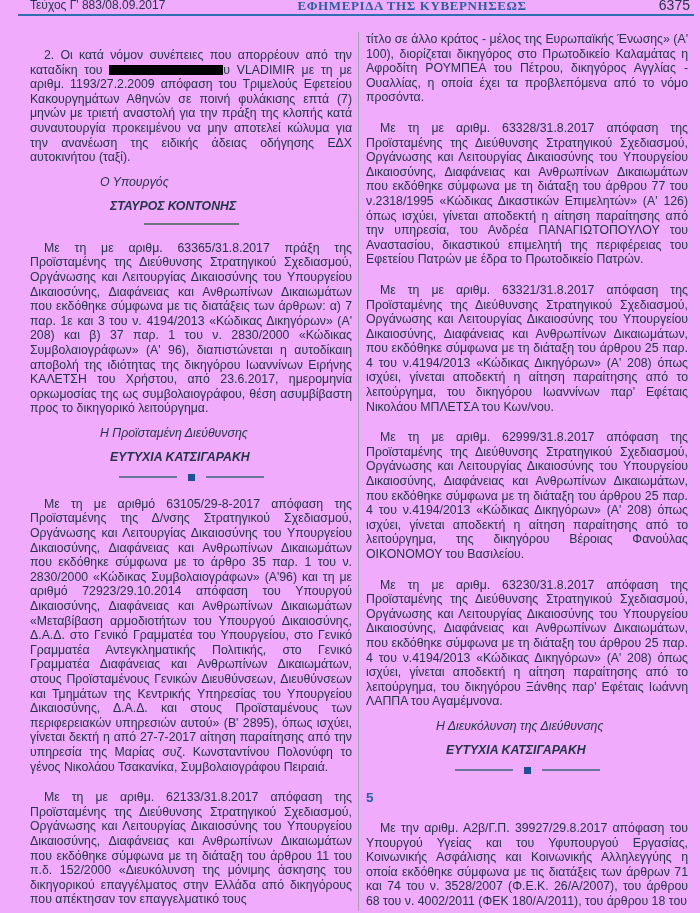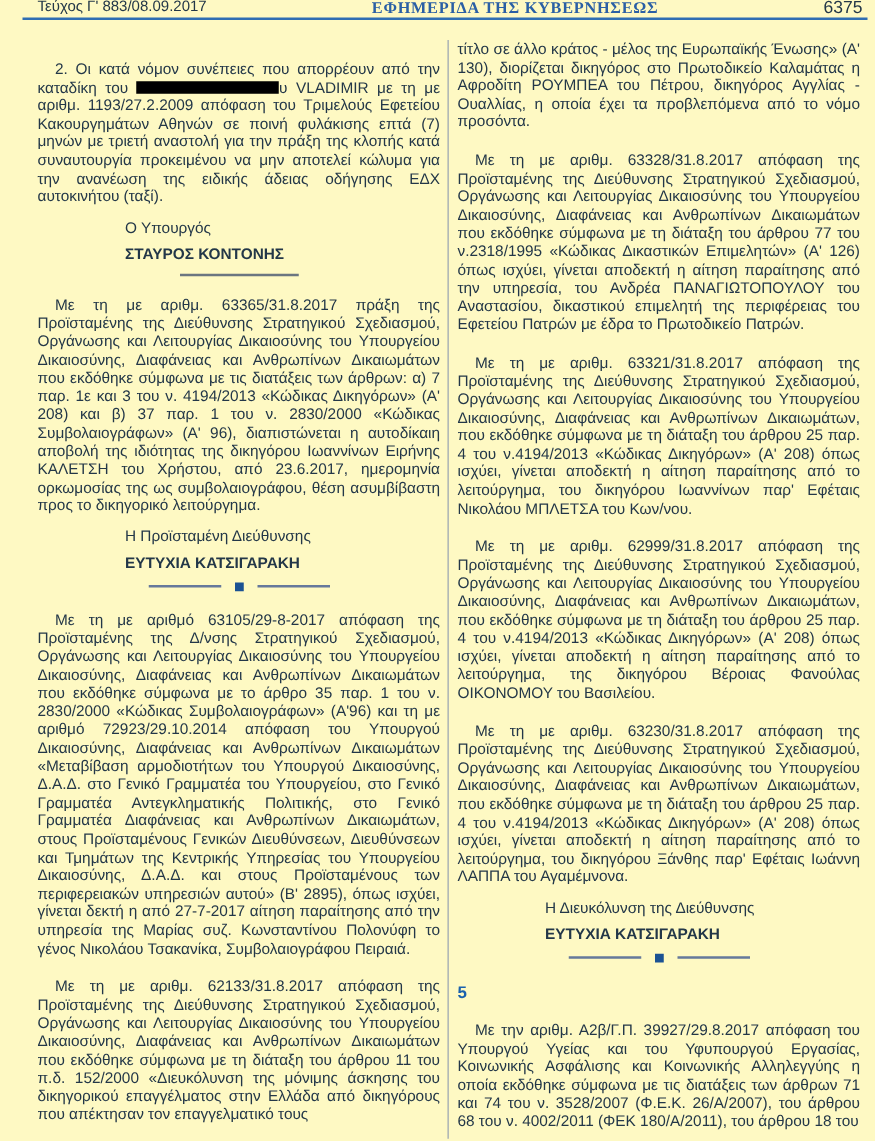--- a/index.html
+++ b/index.html
@@ -1,17 +1,17 @@
 <!DOCTYPE html>
 <html><head>
 <meta charset="utf-8">
 <style>
   html,body{margin:0;padding:0;background:#ffffff;}
   .page{
-    position:relative;width:700px;height:913px;overflow:hidden;background:#fef9c3;
+    position:relative;width:700px;height:913px;overflow:hidden;background:#f0abfc;
     font-family:"Liberation Sans",sans-serif;color:#233748;
   }
   .page-header{
     display:flex;justify-content:space-between;align-items:flex-end;
     padding:0 10px 0 30px;height:13px;overflow:hidden;
   }
   .issue{font-size:12px;color:#233748;white-space:nowrap;line-height:15px;}
   .masthead{
     font-family:"Liberation Serif",serif;font-weight:bold;font-size:13px;
     color:#2a5fa5;letter-spacing:0.6px;white-space:nowrap;line-height:15px;
@@ -26,23 +26,23 @@
   .divider{width:1px;background:#9aa5b1;margin:0 7px 0 6px;}
   p.body{
     font-size:12.3px;line-height:14.6px;text-align:justify;
     margin:0;color:#233748;
   }
   p.indent{text-indent:14px;margin-top:16px;}
   .redact{
     display:inline-block;width:114px;height:10px;background:#000000;
     vertical-align:baseline;position:relative;top:1px;
   }
-  .sig{margin:10px 0 8px 70px;}
+  .sig{margin:10px 0 8px 70px;font-style:italic;}
   .sig-role{font-size:12.3px;line-height:14px;margin:0 0 7px 0;}
-  .sig-name{font-size:12.3px;font-weight:bold;line-height:14px;margin:0;}
+  .sig-name{font-size:12.3px;font-weight:bold;line-height:14px;margin:10px;}
   .sep-plain{width:95px;height:2px;background:#6b7680;margin:9px auto 10px auto;}
   .sep-square{
     display:flex;align-items:center;justify-content:center;
     gap:11px;margin:9px 0 8px 0;
   }
   .sep-square .line{width:58px;height:2px;background:#66799b;}
   .sep-square .sq{width:7px;height:7px;background:#1b5293;}
   .section-heading{
     display:flex;align-items:baseline;
     color:#1a61ad;font-weight:bold;font-size:13.5px;
@@ -88,21 +88,21 @@
         <span class="line"></span>
       </div>
 
       <p class="body indent">Με τη με αριθμό 63105/29-8-2017 απόφαση της Προϊσταμένης της Δ/νσης Στρατηγικού Σχεδιασμού, Οργάνωσης και Λειτουργίας Δικαιοσύνης του Υπουργείου Δικαιοσύνης, Διαφάνειας και Ανθρωπίνων Δικαιωμάτων που εκδόθηκε σύμφωνα με το άρθρο 35 παρ. 1 του ν. 2830/2000 «Κώδικας Συμβολαιογράφων» (Α'96) και τη με αριθμό 72923/29.10.2014 απόφαση του Υπουργού Δικαιοσύνης, Διαφάνειας και Ανθρωπίνων Δικαιωμάτων «Μεταβίβαση αρμοδιοτήτων του Υπουργού Δικαιοσύνης, Δ.Α.Δ. στο Γενικό Γραμματέα του Υπουργείου, στο Γενικό Γραμματέα Αντεγκληματικής Πολιτικής, στο Γενικό Γραμματέα Διαφάνειας και Ανθρωπίνων Δικαιωμάτων, στους Προϊσταμένους Γενικών Διευθύνσεων, Διευθύνσεων και Τμημάτων της Κεντρικής Υπηρεσίας του Υπουργείου Δικαιοσύνης, Δ.Α.Δ. και στους Προϊσταμένους των περιφερειακών υπηρεσιών αυτού» (Β' 2895), όπως ισχύει, γίνεται δεκτή η από 27-7-2017 αίτηση παραίτησης από την υπηρεσία της Μαρίας συζ. Κωνσταντίνου Πολονύφη το γένος Νικολάου Τσακανίκα, Συμβολαιογράφου Πειραιά.</p>
       <p class="body indent">Με τη με αριθμ. 62133/31.8.2017 απόφαση της Προϊσταμένης της Διεύθυνσης Στρατηγικού Σχεδιασμού, Οργάνωσης και Λειτουργίας Δικαιοσύνης του Υπουργείου Δικαιοσύνης, Διαφάνειας και Ανθρωπίνων Δικαιωμάτων που εκδόθηκε σύμφωνα με τη διάταξη του άρθρου 11 του π.δ. 152/2000 «Διευκόλυνση της μόνιμης άσκησης του δικηγορικού επαγγέλματος στην Ελλάδα από δικηγόρους που απέκτησαν τον επαγγελματικό τους</p>
     </div>
 
     <div class="divider"></div>
 
     <div class="col">
-      <p class="body">τίτλο σε άλλο κράτος - μέλος της Ευρωπαϊκής Ένωσης» (Α' 130), διορίζεται δικηγόρος στο Πρωτοδικείο Καλαμάτας η Αφροδίτη ΡΟΥΜΠΕΑ του Πέτρου, δικηγόρος Αγγλίας - Ουαλλίας, η οποία έχει τα προβλεπόμενα από το νόμο προσόντα.</p>
+      <p class="body">τίτλο σε άλλο κράτος - μέλος της Ευρωπαϊκής Ένωσης» (Α' 100), διορίζεται δικηγόρος στο Πρωτοδικείο Καλαμάτας η Αφροδίτη ΡΟΥΜΠΕΑ του Πέτρου, δικηγόρος Αγγλίας - Ουαλλίας, η οποία έχει τα προβλεπόμενα από το νόμο προσόντα.</p>
       <p class="body indent">Με τη με αριθμ. 63328/31.8.2017 απόφαση της Προϊσταμένης της Διεύθυνσης Στρατηγικού Σχεδιασμού, Οργάνωσης και Λειτουργίας Δικαιοσύνης του Υπουργείου Δικαιοσύνης, Διαφάνειας και Ανθρωπίνων Δικαιωμάτων που εκδόθηκε σύμφωνα με τη διάταξη του άρθρου 77 του ν.2318/1995 «Κώδικας Δικαστικών Επιμελητών» (Α' 126) όπως ισχύει, γίνεται αποδεκτή η αίτηση παραίτησης από την υπηρεσία, του Ανδρέα ΠΑΝΑΓΙΩΤΟΠΟΥΛΟΥ του Αναστασίου, δικαστικού επιμελητή της περιφέρειας του Εφετείου Πατρών με έδρα το Πρωτοδικείο Πατρών.</p>
       <p class="body indent">Με τη με αριθμ. 63321/31.8.2017 απόφαση της Προϊσταμένης της Διεύθυνσης Στρατηγικού Σχεδιασμού, Οργάνωσης και Λειτουργίας Δικαιοσύνης του Υπουργείου Δικαιοσύνης, Διαφάνειας και Ανθρωπίνων Δικαιωμάτων, που εκδόθηκε σύμφωνα με τη διάταξη του άρθρου 25 παρ. 4 του ν.4194/2013 «Κώδικας Δικηγόρων» (Α' 208) όπως ισχύει, γίνεται αποδεκτή η αίτηση παραίτησης από το λειτούργημα, του δικηγόρου Ιωαννίνων παρ' Εφέταις Νικολάου ΜΠΛΕΤΣΑ του Κων/νου.</p>
       <p class="body indent">Με τη με αριθμ. 62999/31.8.2017 απόφαση της Προϊσταμένης της Διεύθυνσης Στρατηγικού Σχεδιασμού, Οργάνωσης και Λειτουργίας Δικαιοσύνης του Υπουργείου Δικαιοσύνης, Διαφάνειας και Ανθρωπίνων Δικαιωμάτων, που εκδόθηκε σύμφωνα με τη διάταξη του άρθρου 25 παρ. 4 του ν.4194/2013 «Κώδικας Δικηγόρων» (Α' 208) όπως ισχύει, γίνεται αποδεκτή η αίτηση παραίτησης από το λειτούργημα, της δικηγόρου Βέροιας Φανούλας ΟΙΚΟΝΟΜΟΥ του Βασιλείου.</p>
       <p class="body indent">Με τη με αριθμ. 63230/31.8.2017 απόφαση της Προϊσταμένης της Διεύθυνσης Στρατηγικού Σχεδιασμού, Οργάνωσης και Λειτουργίας Δικαιοσύνης του Υπουργείου Δικαιοσύνης, Διαφάνειας και Ανθρωπίνων Δικαιωμάτων, που εκδόθηκε σύμφωνα με τη διάταξη του άρθρου 25 παρ. 4 του ν.4194/2013 «Κώδικας Δικηγόρων» (Α' 208) όπως ισχύει, γίνεται αποδεκτή η αίτηση παραίτησης από το λειτούργημα, του δικηγόρου Ξάνθης παρ' Εφέταις Ιωάννη ΛΑΠΠΑ του Αγαμέμνονα.</p>
 
       <div class="sig">
         <p class="sig-role">Η Διευκόλυνση της Διεύθυνσης</p>
         <p class="sig-name">ΕΥΤΥΧΙΑ ΚΑΤΣΙΓΑΡΑΚΗ</p>
       </div>
 

